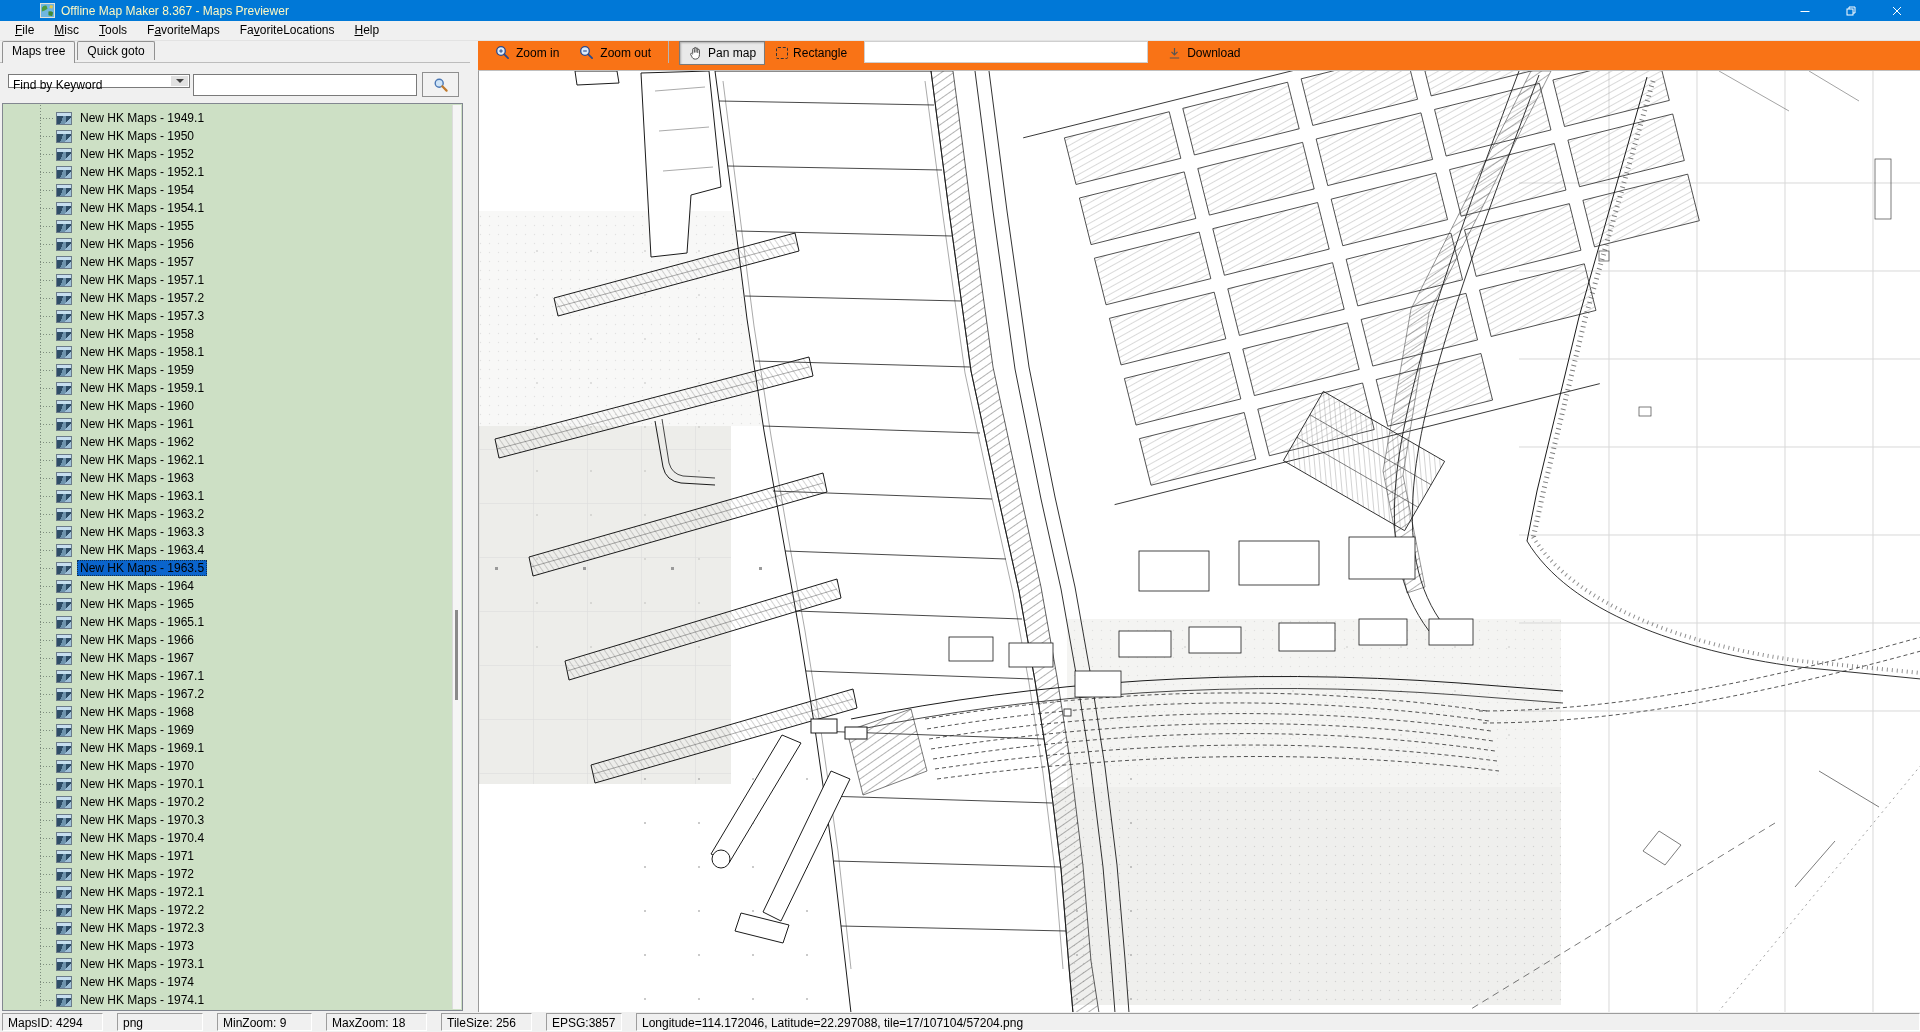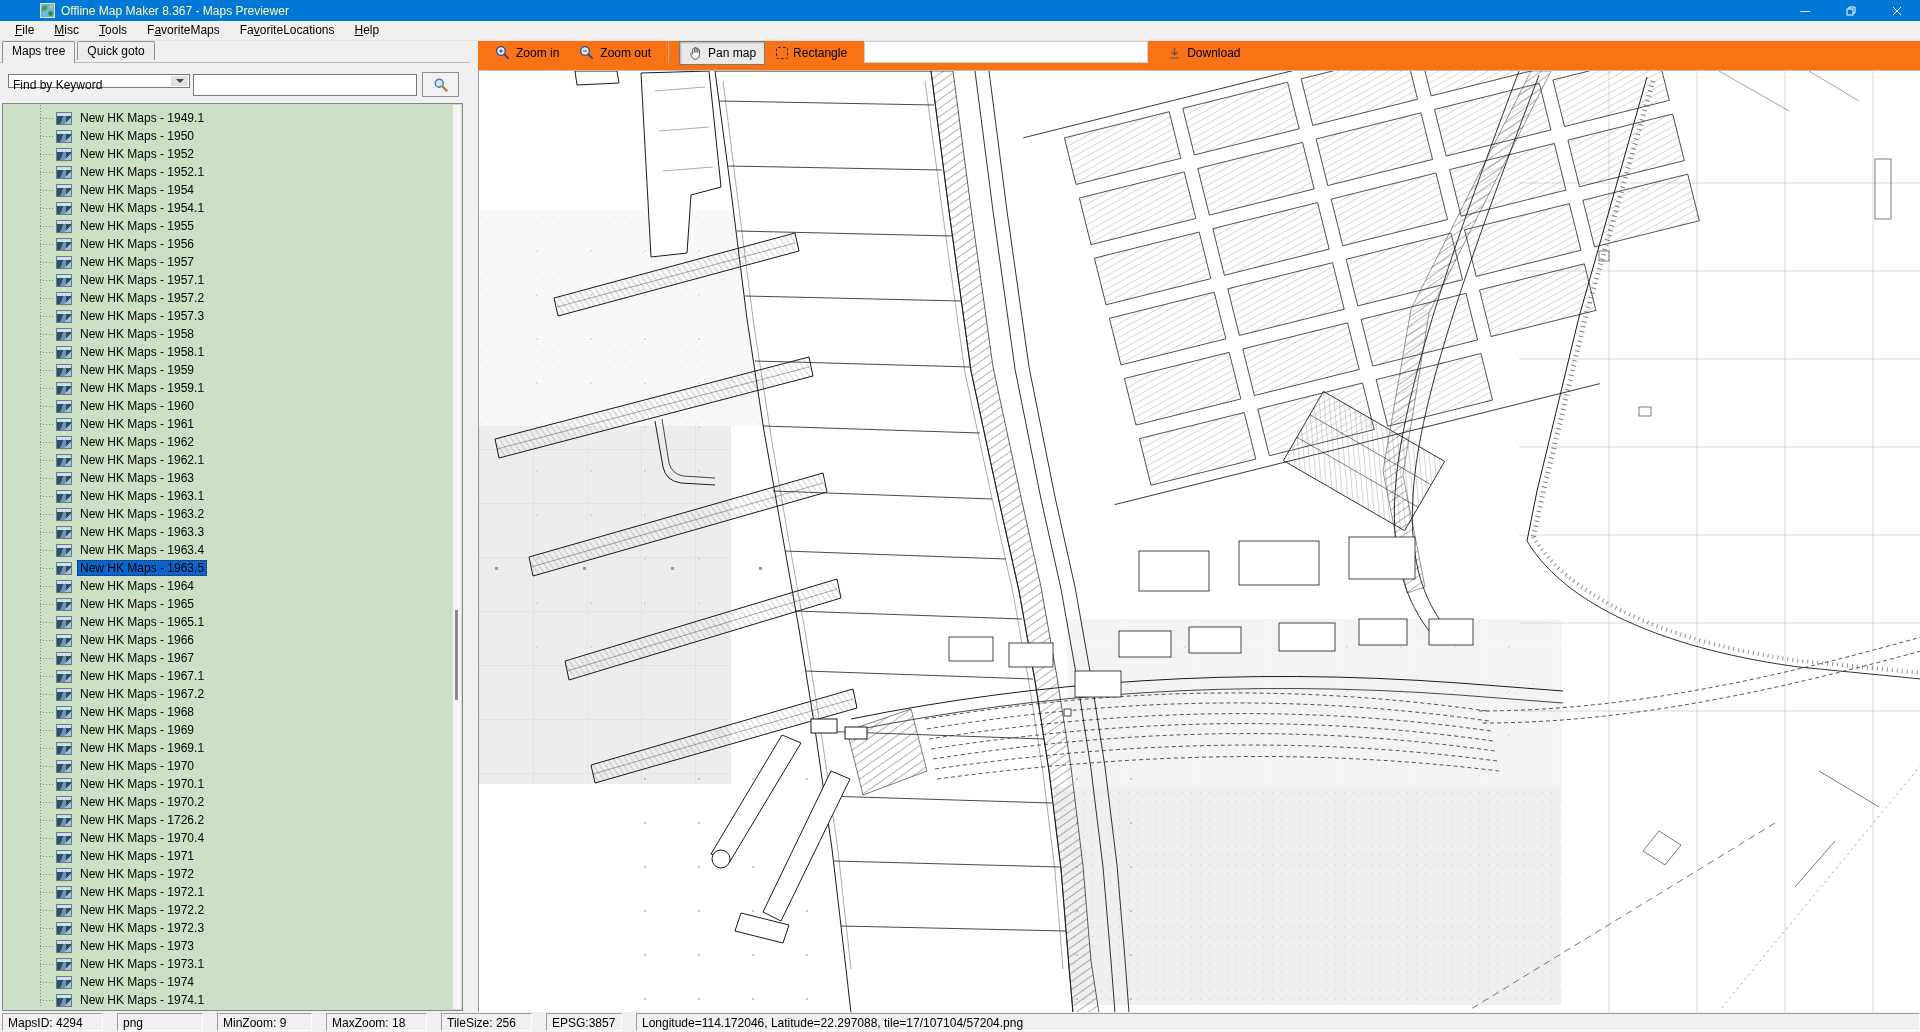--- a/index.html
+++ b/index.html
@@ -332,21 +332,21 @@
     <span class="row-label">New HK Maps - 1970.1</span>
   </div>
 
   <div class="tree-row">
     <span class="img-icon"></span>
     <span class="row-label">New HK Maps - 1970.2</span>
   </div>
 
   <div class="tree-row">
     <span class="img-icon"></span>
-    <span class="row-label">New HK Maps - 1726.2</span>
+    <span class="row-label">New HK Maps - 1970.3</span>
   </div>
 
   <div class="tree-row">
     <span class="img-icon"></span>
     <span class="row-label">New HK Maps - 1970.4</span>
   </div>
 
   <div class="tree-row">
     <span class="img-icon"></span>
     <span class="row-label">New HK Maps - 1971</span>

